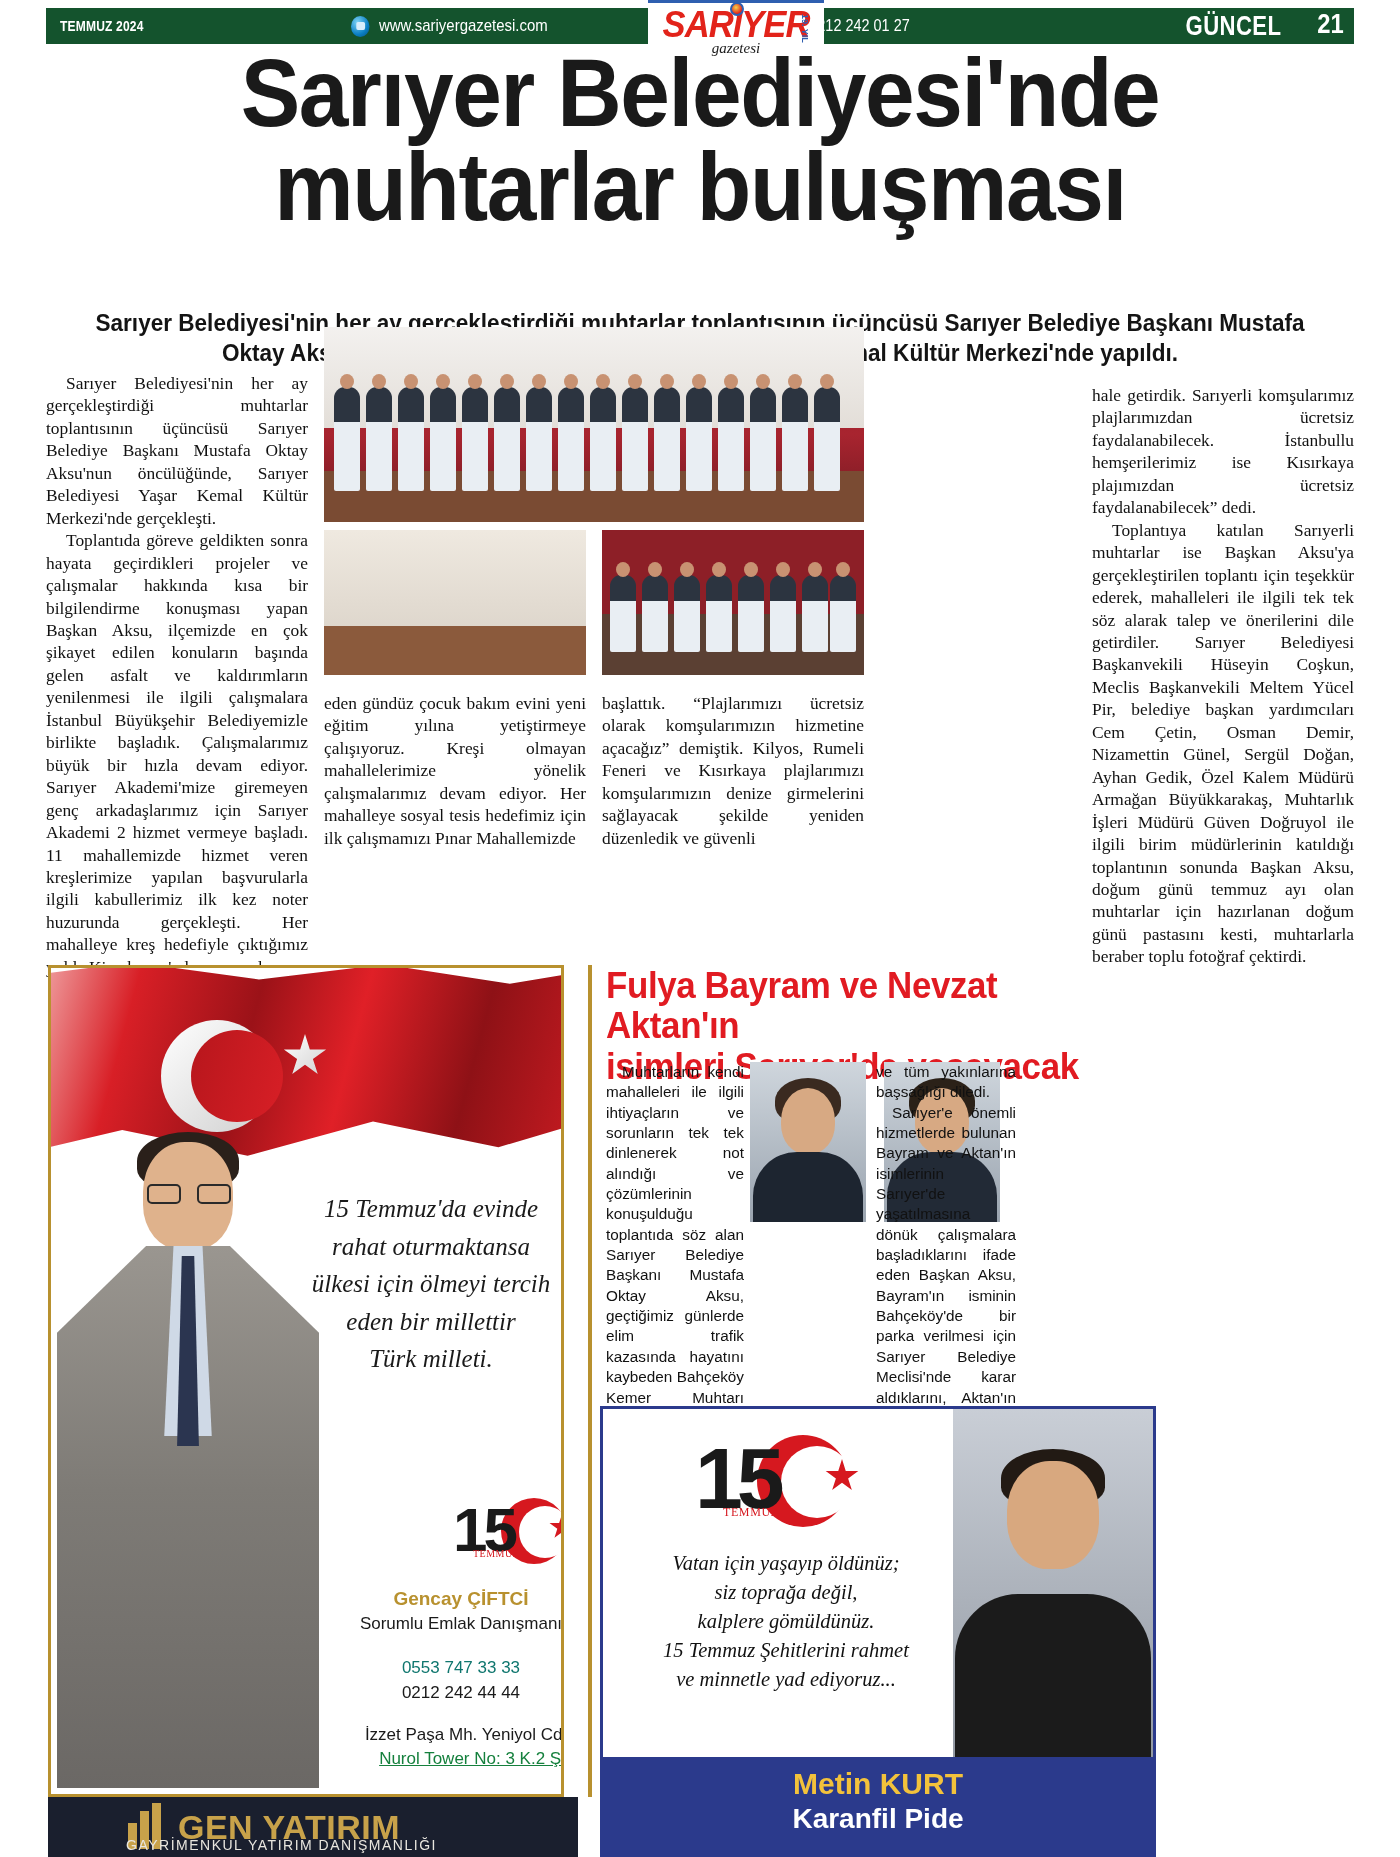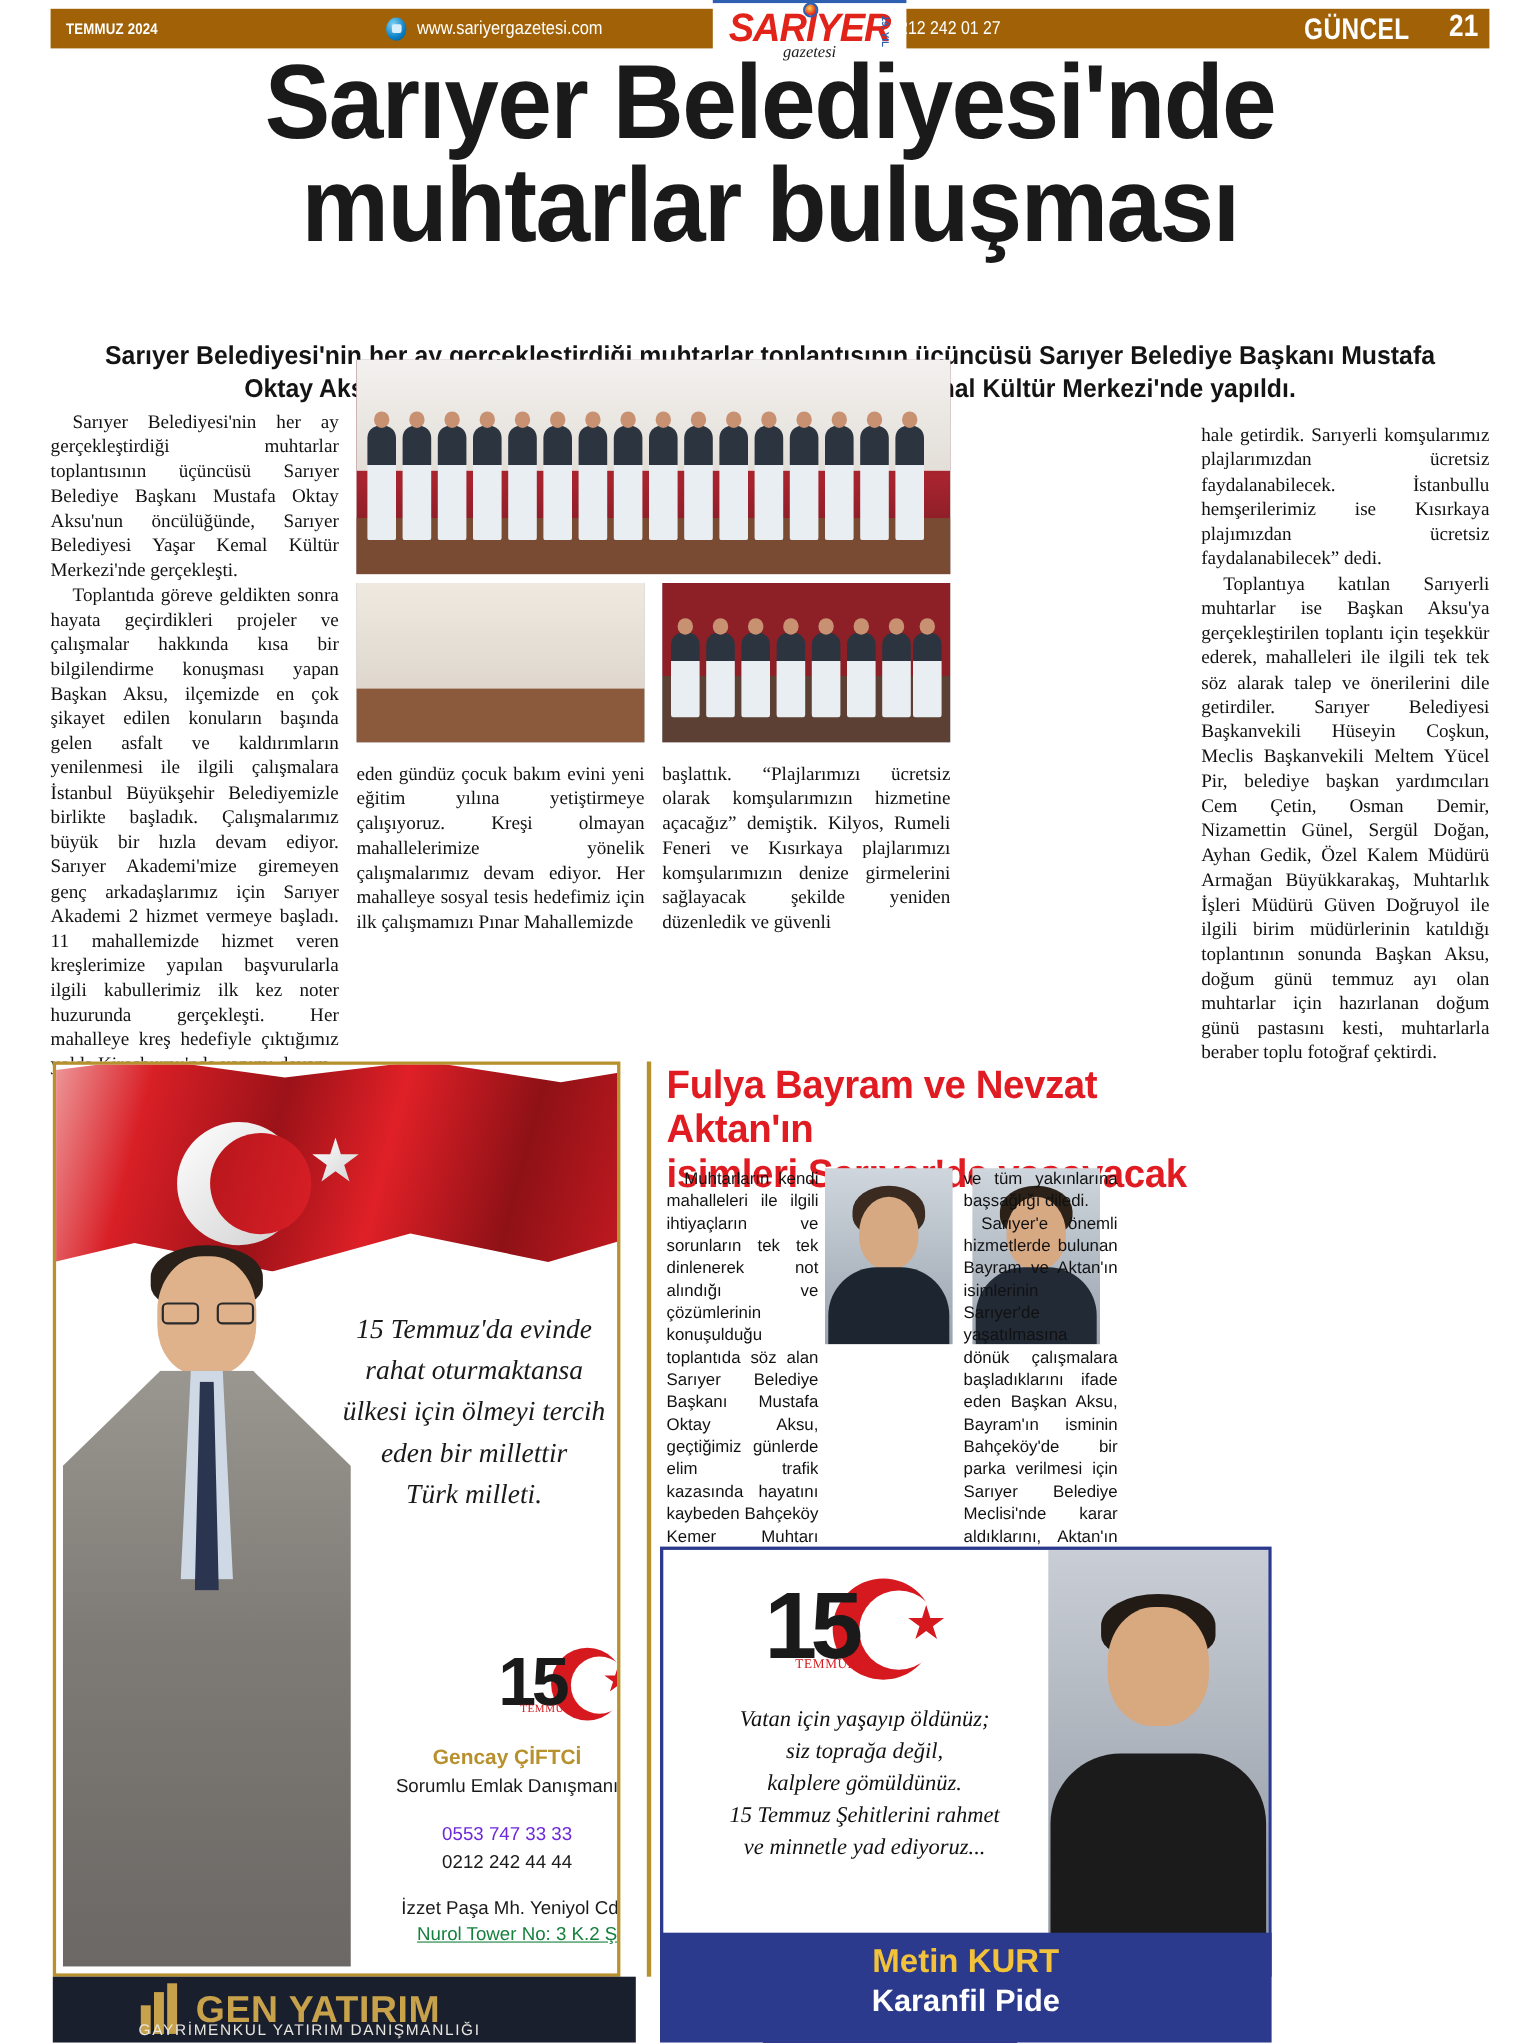--- a/index.html
+++ b/index.html
@@ -8,21 +8,21 @@
     width: 1400px; height: 1857px;
     background: #ffffff;
     font-family: "Liberation Serif", serif;
     overflow: hidden;
   }
   .page { position: relative; width: 1400px; height: 1857px; background: #fff; }
 
   
   .masthead {
     position: absolute; left: 46px; top: 8px; width: 1308px; height: 36px;
-    background: #a16207;
+    background: #14532d;
     display: flex; align-items: center;
   }
   .mh-date {
     font-family: "Liberation Sans", sans-serif;
     font-weight: 700; font-size: 14px; color: #fff;
     letter-spacing: .2px; margin-left: 14px;
     transform: scaleX(.86); transform-origin: left center;
   }
   .mh-web {
     position: absolute; left: 305px; top: 0; height: 36px;
@@ -257,21 +257,21 @@
   .logo15 .tm { position:absolute; left:20px; top:56px; font-family:"Liberation Serif",serif; font-size:10px; color:#d6181f; letter-spacing:.5px; }
   .ad-name {
     position: absolute; left: 300px; top: 620px; width: 220px; text-align:center;
     font-family: "Liberation Sans", sans-serif; font-weight: 700; font-size: 19px; color: #b8912f;
   }
   .ad-role {
     position: absolute; left: 300px; top: 646px; width: 220px; text-align:center;
     font-family: "Liberation Sans", sans-serif; font-size: 17px; color: #1a1a1a;
   }
   .ad-tel1 { position: absolute; left: 300px; top: 690px; width: 220px; text-align:center;
-    font-family: "Liberation Sans", sans-serif; font-size: 17px; color: #6d28d9; }
+    font-family: "Liberation Sans", sans-serif; font-size: 17px; color: #0f766e; }
   .ad-tel2 { position: absolute; left: 300px; top: 715px; width: 220px; text-align:center;
     font-family: "Liberation Sans", sans-serif; font-size: 17px; color: #1a1a1a; }
   .ad-addr1 { position: absolute; left: 300px; top: 757px; width: 230px; text-align:center;
     font-family: "Liberation Sans", sans-serif; font-size: 17px; color: #1a1a1a; }
   .ad-addr2 { position: absolute; left: 300px; top: 781px; width: 230px; text-align:right;
     font-family: "Liberation Sans", sans-serif; font-size: 17px; color: #15803d; text-decoration: underline; }
 
   .genbar {
     position: absolute; left: 48px; top: 1797px; width: 530px; height: 60px;
     background: #1a1f2e; display:flex; align-items:center; gap: 12px; padding-left: 78px;

